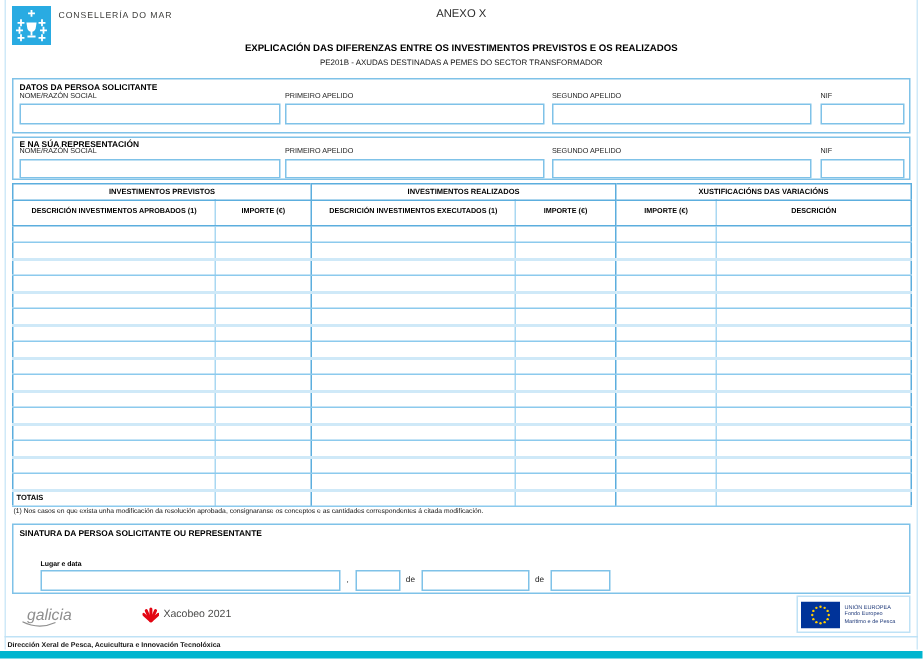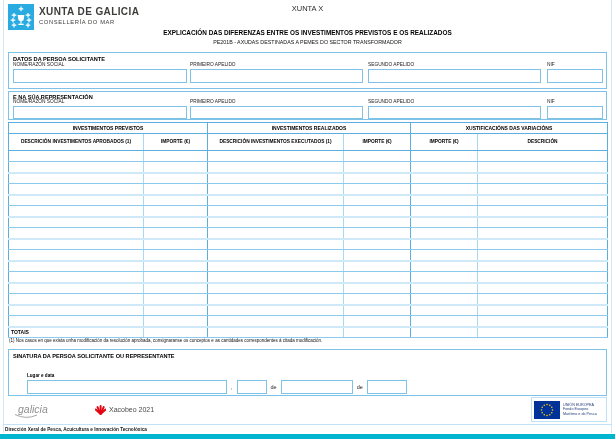--- a/index.html
+++ b/index.html
@@ -65,24 +65,23 @@
       <use href="#xc" transform="translate(8,11.3)"></use>
       <use href="#xc" transform="translate(-7,16.3)"></use>
       <use href="#xc" transform="translate(7,16.3)"></use>
       <path d="M9.6,11 h6.8 l-0.5,3.2 a2.9,2.9 0 0 1 -5.8,0 z"></path>
       <rect x="12.4" y="16.5" width="1.2" height="3.2"></rect>
       <rect x="10.3" y="19.7" width="5.4" height="1.3"></rect>
     </g>
   </svg>
 </div>
 <div class="abs" style="left:39px;top:6px;">
-  <div class="org-name">XUNTA DE GALICIA</div>
   <div class="org-dept">CONSELLERÍA DO MAR</div>
 </div>
-<div class="abs anexo">XUNTA X</div>
+<div class="abs anexo">ANEXO X</div>
 <div class="abs title">EXPLICACIÓN DAS DIFERENZAS ENTRE OS INVESTIMENTOS PREVISTOS E OS REALIZADOS</div>
 <div class="abs subtitle">PE201B - AXUDAS DESTINADAS A PEMES DO SECTOR TRANSFORMADOR</div>
 
 <div class="abs sec-box" style="left:8px;top:52px;width:599px;height:37px;">
   <div class="sec-title">DATOS DA PERSOA SOLICITANTE</div>
   <div class="field" style="left:4px;top:9px;width:174px;">
     <div class="flabel">NOME/RAZÓN SOCIAL</div>
     <div class="finput"></div>
   </div>
   <div class="field" style="left:181px;top:9px;width:173px;">

